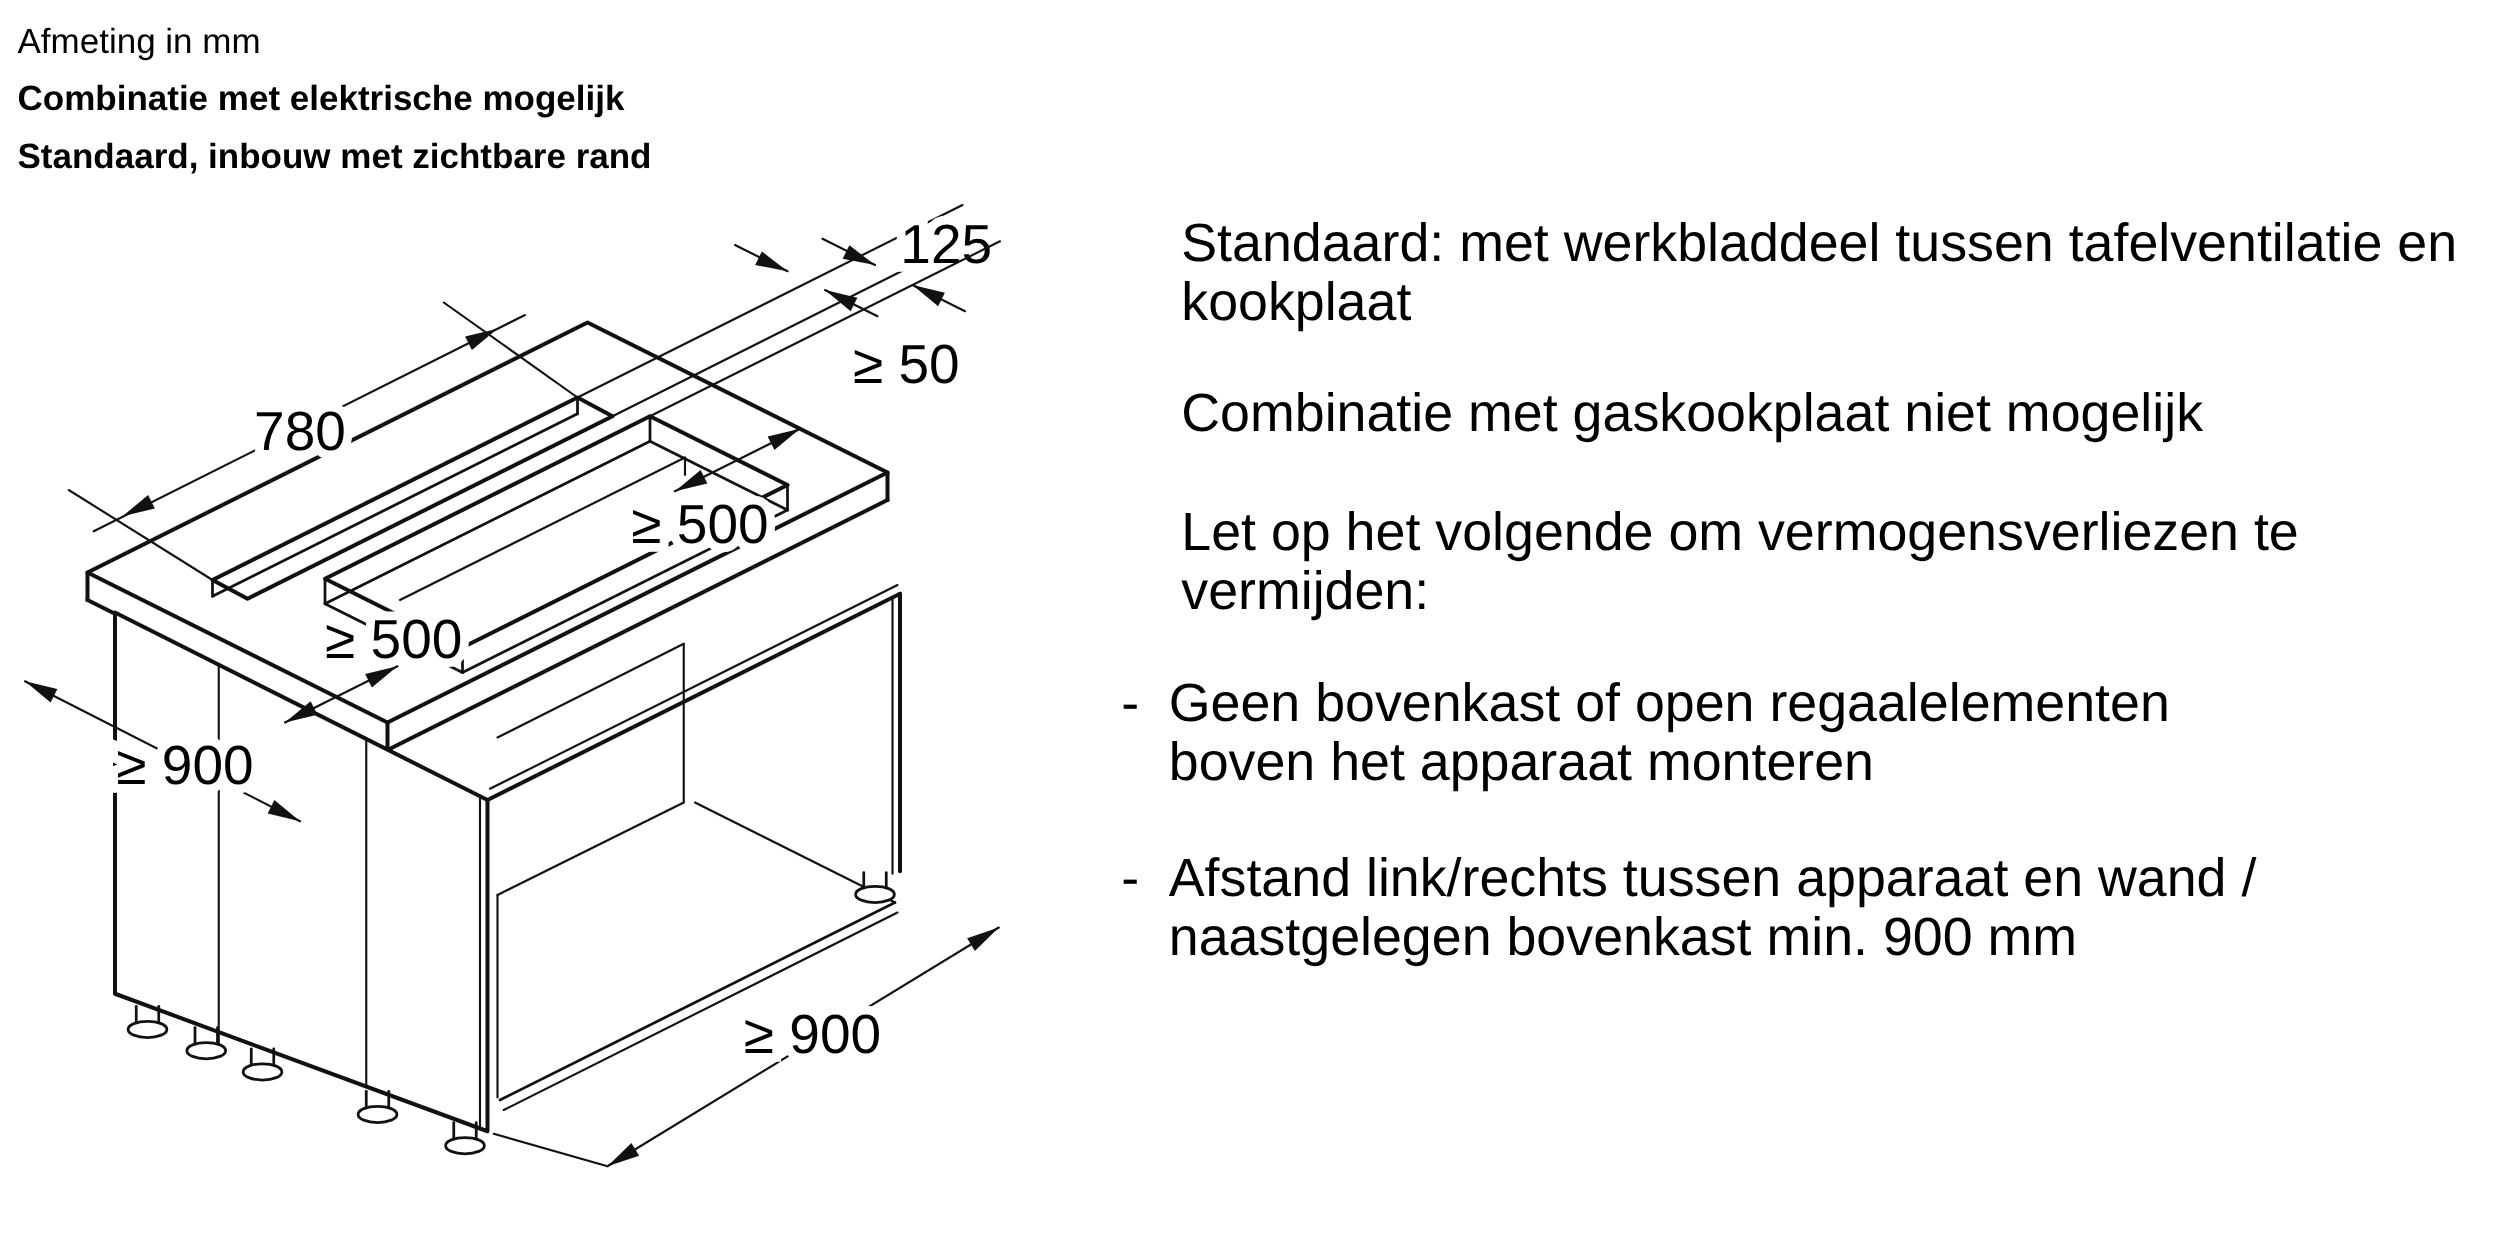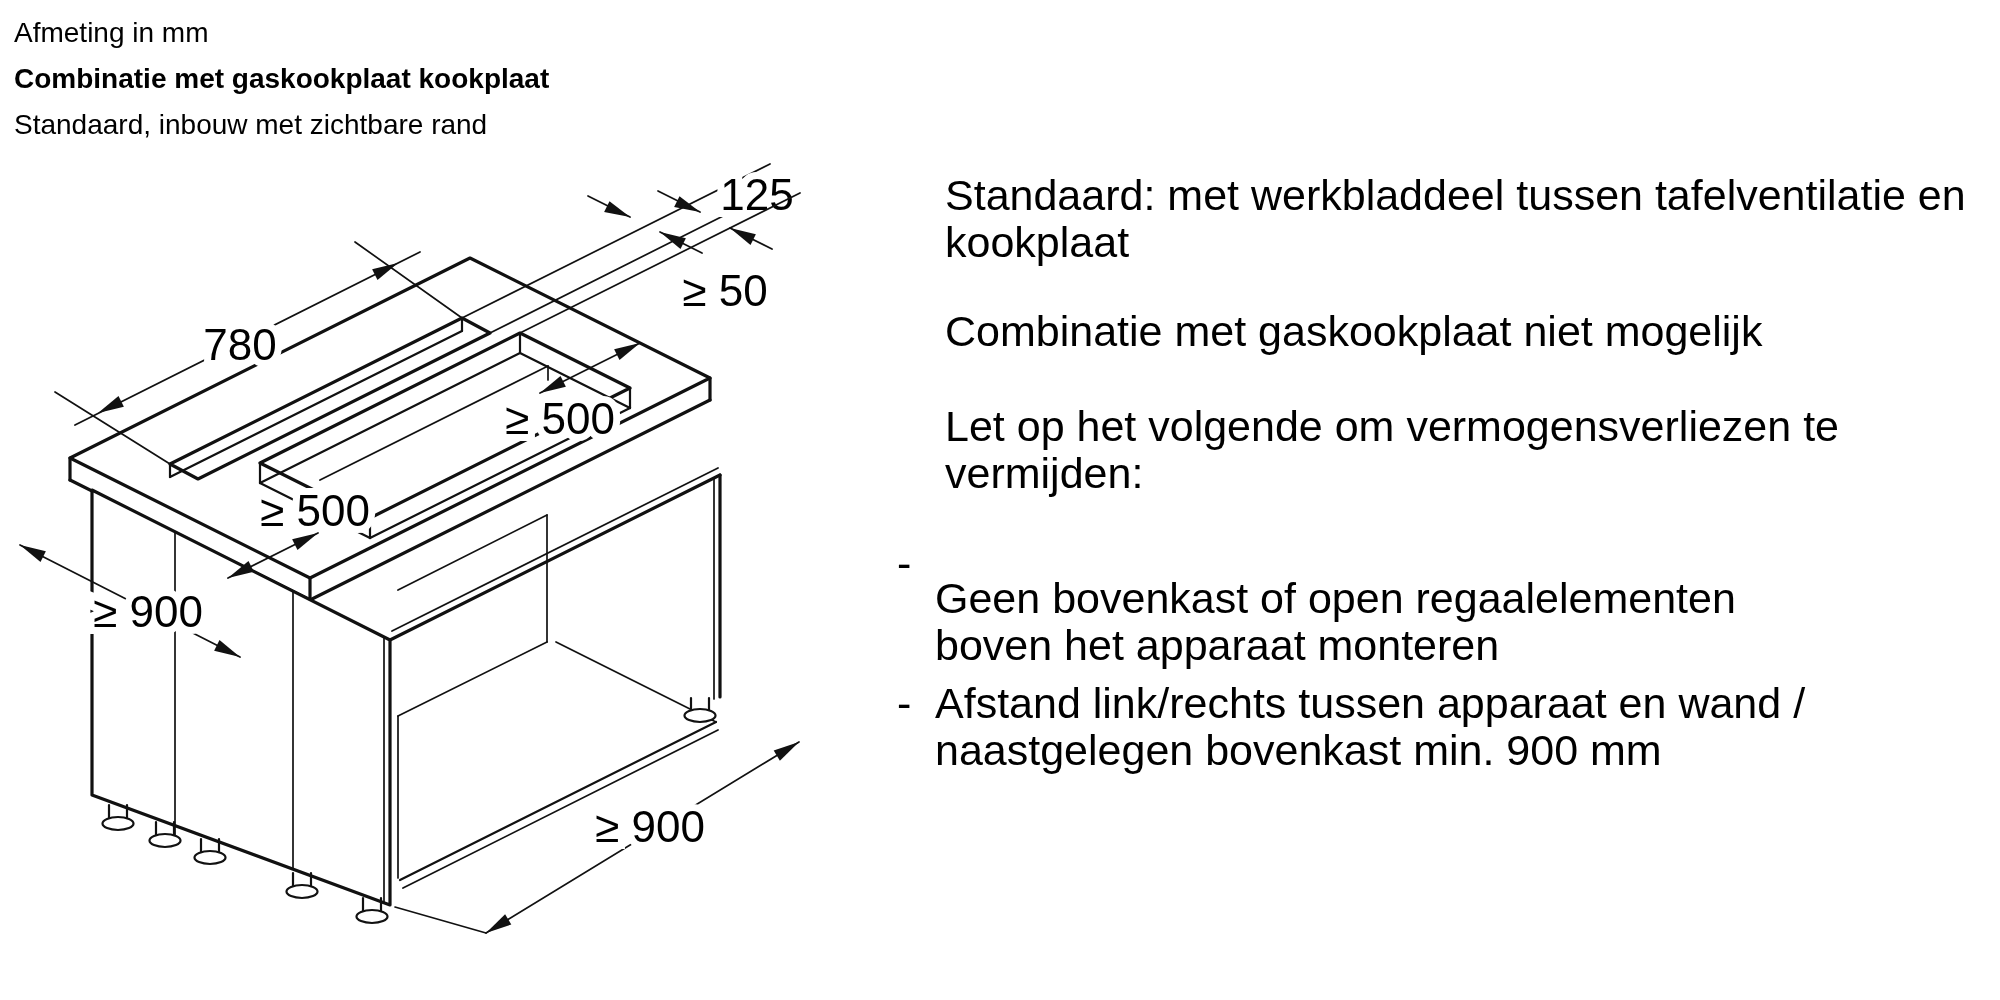--- a/index.html
+++ b/index.html
@@ -1,43 +1,43 @@
 <!DOCTYPE html>
 <html><head>
 <meta charset="utf-8">
 <style>
   html,body{margin:0;padding:0;background:#fff;}
   body{width:2000px;height:1000px;position:relative;overflow:hidden;
        font-family:"Liberation Sans",sans-serif;color:#000;}
   .hdr{position:absolute;left:14px;font-size:28px;line-height:46px;white-space:nowrap;}
   #hdr1{top:10px;font-weight:400;}
   #hdr2{top:56px;font-weight:700;}
-  #hdr3{top:102px;font-weight:400;}
+  #hdr3{top:102px;font-weight:700;}
   .para{position:absolute;left:897px;font-size:43px;line-height:47px;font-weight:400;margin-left:48px;}
   #p1{top:172px;width:1100px;}
   #p2{top:308px;width:1100px;white-space:nowrap;}
   #p3{top:403px;width:1060px;}
   .bullet{position:absolute;left:897px;display:flex;font-size:43px;line-height:47px;}
   .bullet .mark{width:38px;flex:0 0 38px;}
-  #b1{top:540px;} #b1 .btxt{width:880px;margin-top:35px;}
+  #b1{top:540px;} #b1 .btxt{width:880px;}
   #b2{top:680px;} #b2 .btxt{width:1015px;}
   #diagram-svg{position:absolute;left:0;top:0;}
   .thick{stroke:#111;stroke-width:3.2;fill:none;stroke-linejoin:round;stroke-linecap:round;}
   .med{stroke:#111;stroke-width:2.2;fill:none;stroke-linecap:round;}
   .thin{stroke:#111;stroke-width:1.7;fill:none;stroke-linecap:round;}
   .face{fill:#fff;}
   .ah{fill:#111;stroke:none;}
   .dimtxt{font-family:"Liberation Sans",sans-serif;font-size:44px;fill:#000;
           text-anchor:middle;paint-order:stroke;stroke:#fff;stroke-width:14px;}
 </style>
 </head>
 <body>
 
 <div id="hdr1" class="hdr">Afmeting in mm</div>
-<div id="hdr2" class="hdr">Combinatie met gaskookplaat kookplaat</div>
+<div id="hdr2" class="hdr">Combinatie met elektrische mogelijk</div>
 <div id="hdr3" class="hdr">Standaard, inbouw met zichtbare rand</div>
 
 <svg id="diagram-svg" width="2000" height="1000" viewBox="0 0 2000 1000">
 
   <g>
     <polygon class="thick face" points="470,258 70,458 310,578 710,378"></polygon>
     <line class="thick" x1="70" y1="458" x2="70" y2="480"></line>
     <line class="thick" x1="310" y1="578" x2="310" y2="600"></line>
     <line class="thick" x1="710" y1="378" x2="710" y2="400"></line>
     <line class="thick" x1="70" y1="480" x2="310" y2="600"></line>

